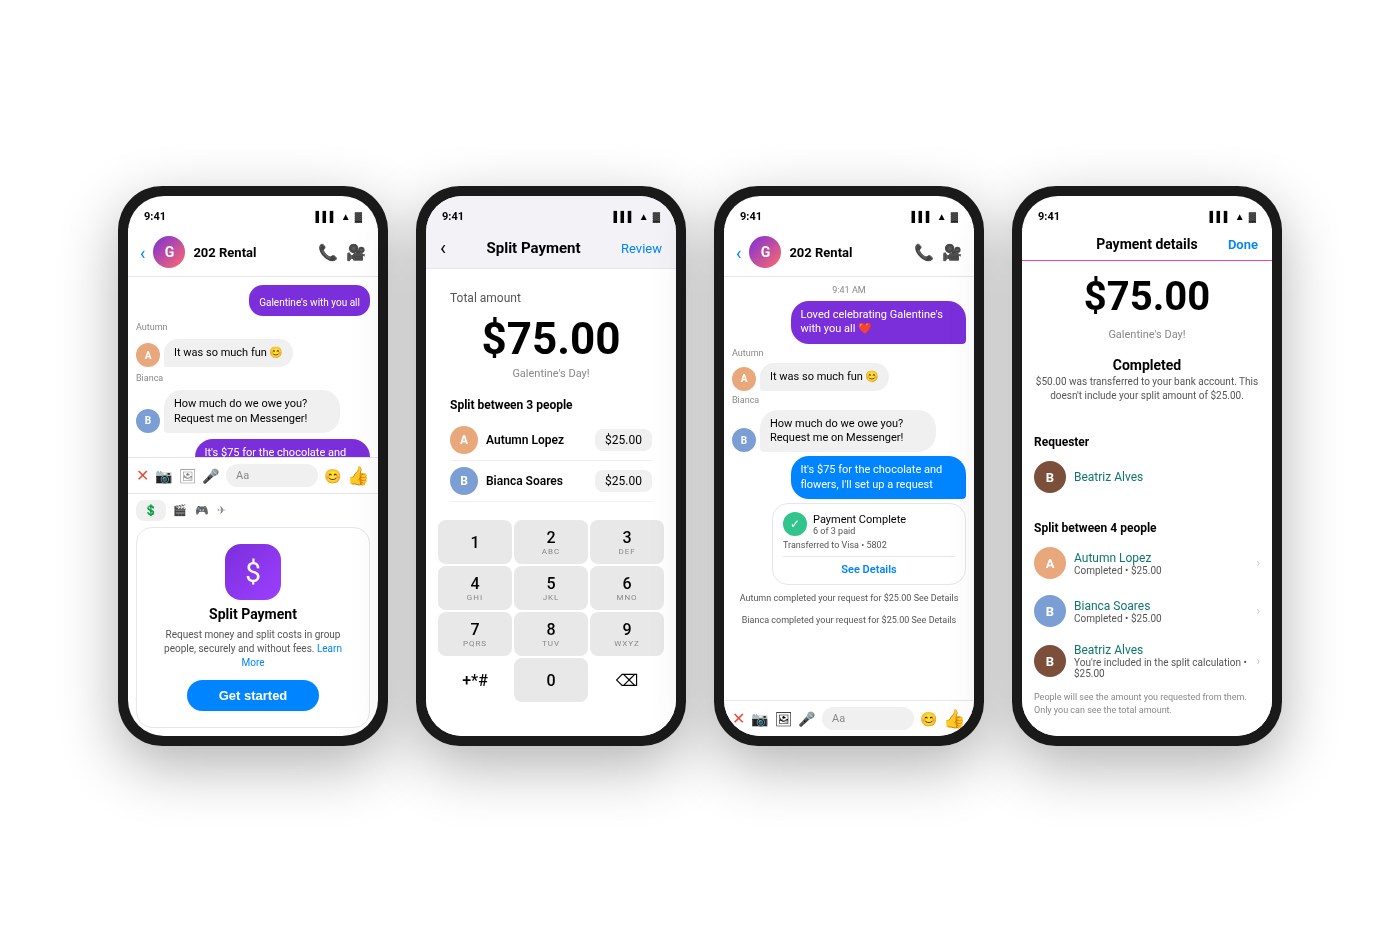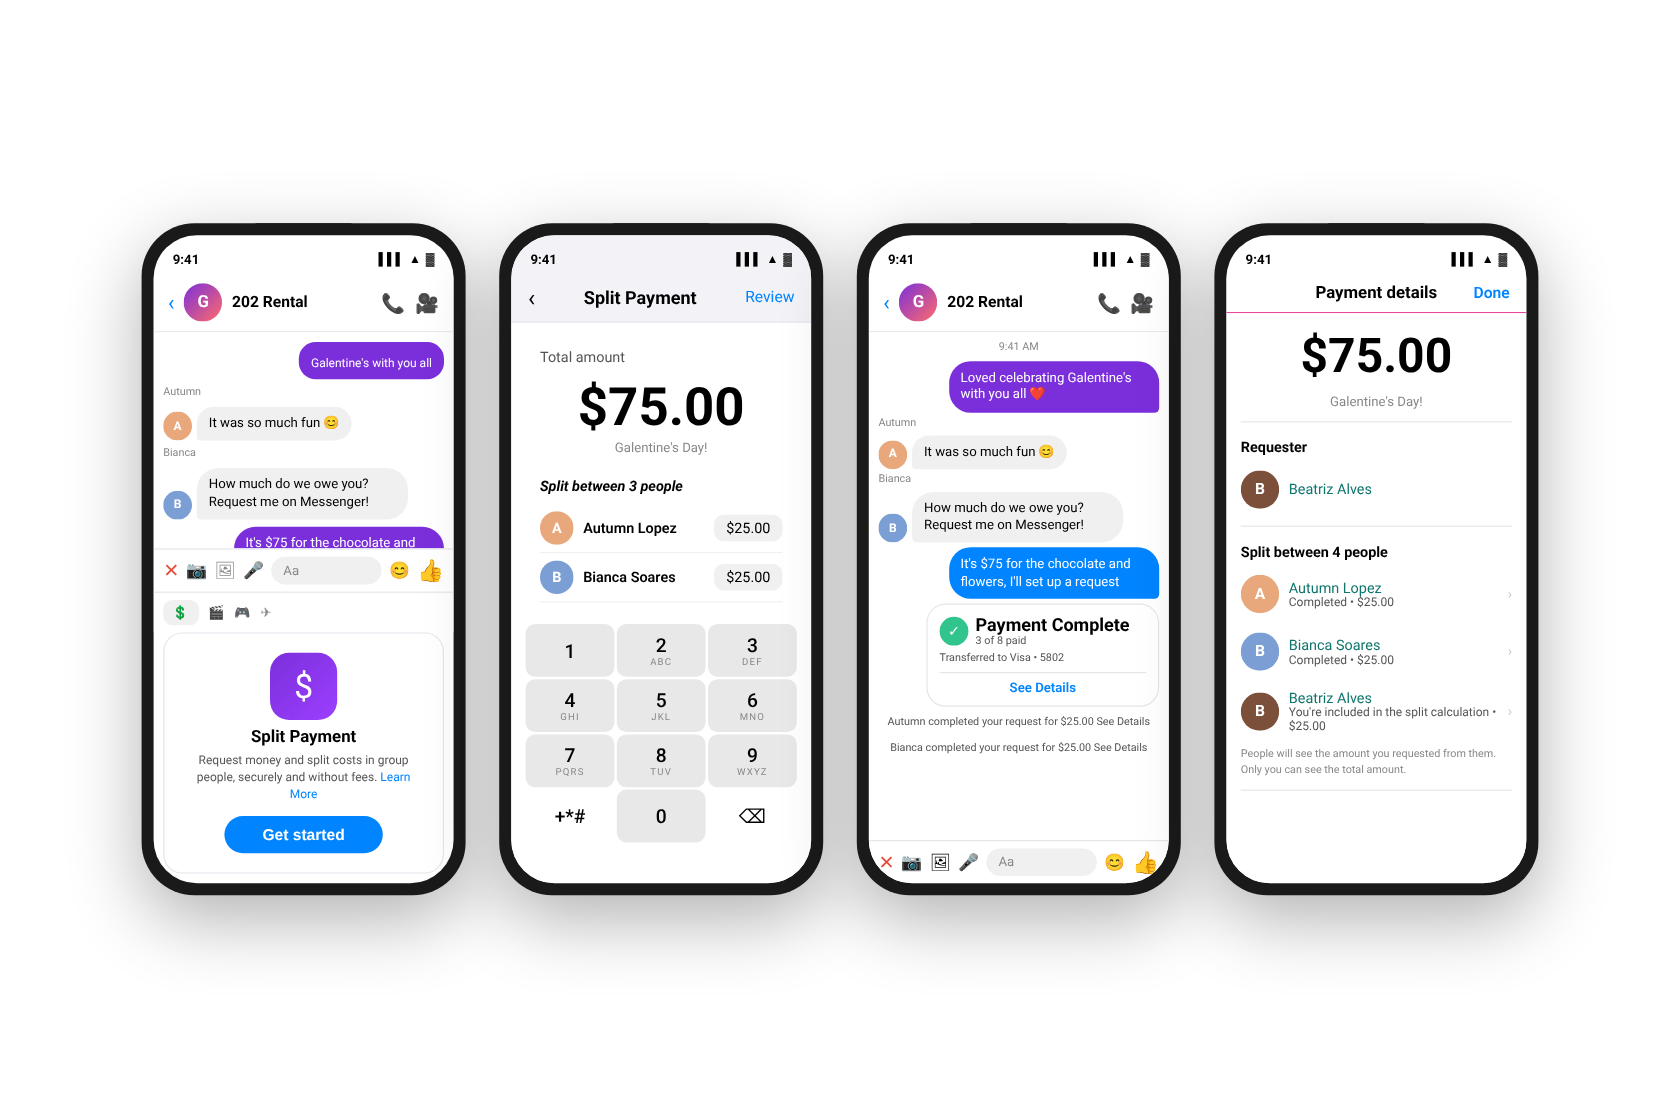--- a/index.html
+++ b/index.html
@@ -275,21 +275,20 @@
       font-size: 11px;
       color: #888;
       text-align: center;
       margin-bottom: 10px;
     }
     .split-between-label {
       font-size: 12px;
       font-weight: 700;
       color: #000;
       margin-bottom: 8px;
-      font-style: italic;
     }
     .split-person-row {
       display: flex;
       align-items: center;
       justify-content: space-between;
       padding: 6px 0;
       border-bottom: 1px solid #f0f0f0;
     }
     .split-person-info {
       display: flex;
@@ -357,22 +356,22 @@
       height: 24px;
       border-radius: 50%;
       background: #31c48d;
       display: flex;
       align-items: center;
       justify-content: center;
       color: #fff;
       font-size: 12px;
     }
     .pc-title {
-      font-size: 15px;
-      font-weight: 700;
+      font-size: 11px;
+      font-weight: 400;
       color: #000;
     }
     .pc-sub {
       font-size: 9px;
       color: #555;
     }
     .pc-detail {
       font-size: 9px;
       color: #555;
       margin-bottom: 6px;
@@ -729,21 +728,21 @@
 
           <div class="msg-row msg-row-right">
             <div class="msg-bubble msg-sent-blue">It's $75 for the chocolate and flowers, I'll set up a request</div>
           </div>
 
           <div class="payment-complete-bubble">
             <div class="pc-header">
               <div class="pc-icon">✓</div>
               <div>
                 <div class="pc-title">Payment Complete</div>
-                <div class="pc-sub">3 of 8 paid</div>
+                <div class="pc-sub">6 of 3 paid</div>
               </div>
             </div>
             <div class="pc-detail">Transferred to Visa • 5802</div>
             <span class="pc-see-details">See Details</span>
           </div>
 
           <div class="activity-note">
             <span>Autumn completed your request for $25.00 See Details</span>
           </div>
           <div class="activity-note">
@@ -783,20 +782,24 @@
 
         <div class="p4-header">
           <span style="color:transparent;font-size:13px;">Done</span>
           <span class="p4-title">Payment details</span>
           <span class="p4-done">Done</span>
         </div>
 
         <div class="p4-body">
           <div class="p4-amount">$75.00</div>
           <div class="p4-galentines">Galentine's Day!</div>
+          <div class="p4-completed-section">
+            <div class="p4-completed-title">Completed</div>
+            <div class="p4-completed-desc">$50.00 was transferred to your bank account. This doesn't include your split amount of $25.00.</div>
+          </div>
           <div class="divider"></div>
           <div class="p4-section-title">Requester</div>
           <div class="p4-person-row">
             <div class="avatar-circle" style="width:32px;height:32px;">
               <div class="avatar-img" style="background:#7b4f3a;font-size:13px;">B</div>
             </div>
             <span class="p4-person-name">Beatriz Alves</span>
           </div>
           <div class="divider"></div>
           <div class="p4-section-title">Split between 4 people</div>

